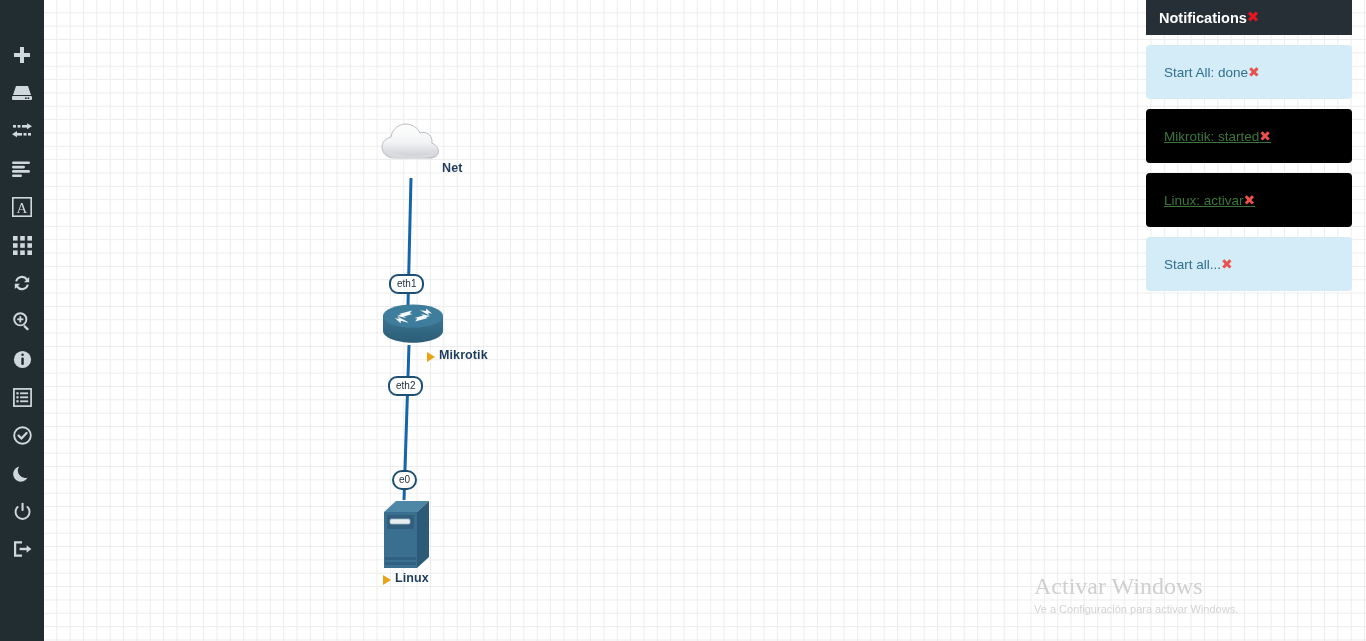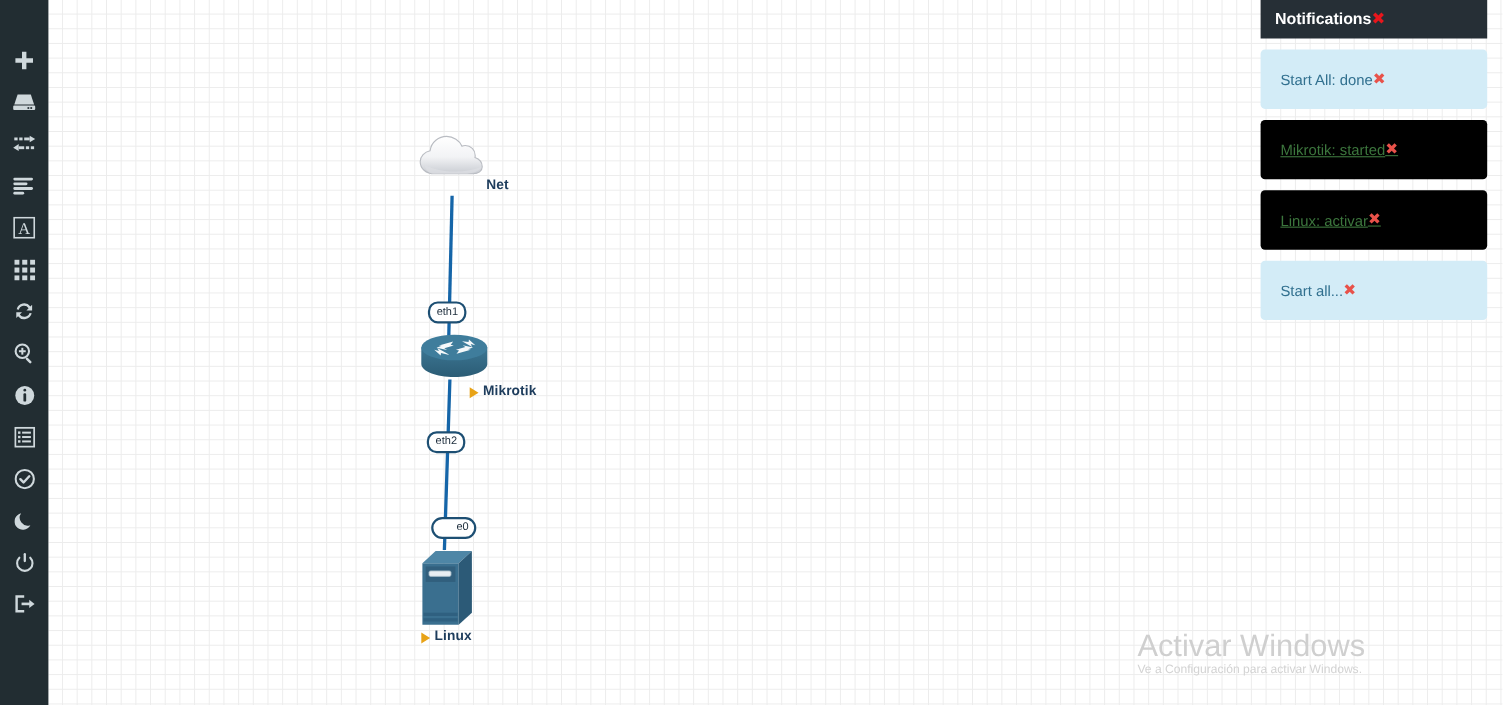--- a/index.html
+++ b/index.html
@@ -146,24 +146,25 @@
   #watermark {
     position: absolute;
     right: 12px;
     bottom: 22px;
     text-align: left;
     color: #d0d0d0;
     user-select: none;
     width: 320px;
   }
   #wm-line1 {
-    font-size: 28px;
+    font-size: 24px;
     line-height: 27px;
     color: #cfcfcf;
     font-weight: normal;
+    font-family: Liberation Serif, serif;
   }
   #wm-line2 {
     font-size: 11px;
     line-height: 19px;
     color: #d3d3d3;
   }
 </style>
 </head>
 <body>
 
@@ -376,25 +377,25 @@
             <path d="M38 7.3l9.3 5.1-1.4-2.6 4.2 1-5.8-5.2-.3 2.4z" opacity="0.95"></path>
           </g>
         </svg>
       </span>
     </div>
     <div class="node-label" style="left:383px; top:348px;">
       <span class="play-tri"></span>
       <span>Mikrotik</span>
     </div>
 
-    <div class="iface-pill" style="left:344px; top:392px;">
+    <div class="iface-pill" style="left:344px; top:376px;">
       <span>eth2</span>
     </div>
 
-    <div class="iface-pill" style="left:348px; top:470px; border-radius:12px; padding:1px 5px 2px 21px;">
+    <div class="iface-pill" style="left:348px; top:470px; border-radius:12px; padding:1px 5px 2px 5px;">
       <span>e0</span>
     </div>
 
     <div class="node" style="left:337px; top:498px;">
       <span>
         <svg width="56" height="74" viewBox="0 0 56 74">
           <polygon points="3,14 36,14 36,70 3,70" fill="#3a6f8f"></polygon>
           <polygon points="3,14 15,3 48,3 36,14" fill="#4e86a6"></polygon>
           <polygon points="36,14 48,3 48,59 36,70" fill="#2c5a77"></polygon>
           <rect x="6" y="17" width="27" height="14" fill="#315f7d"></rect>

